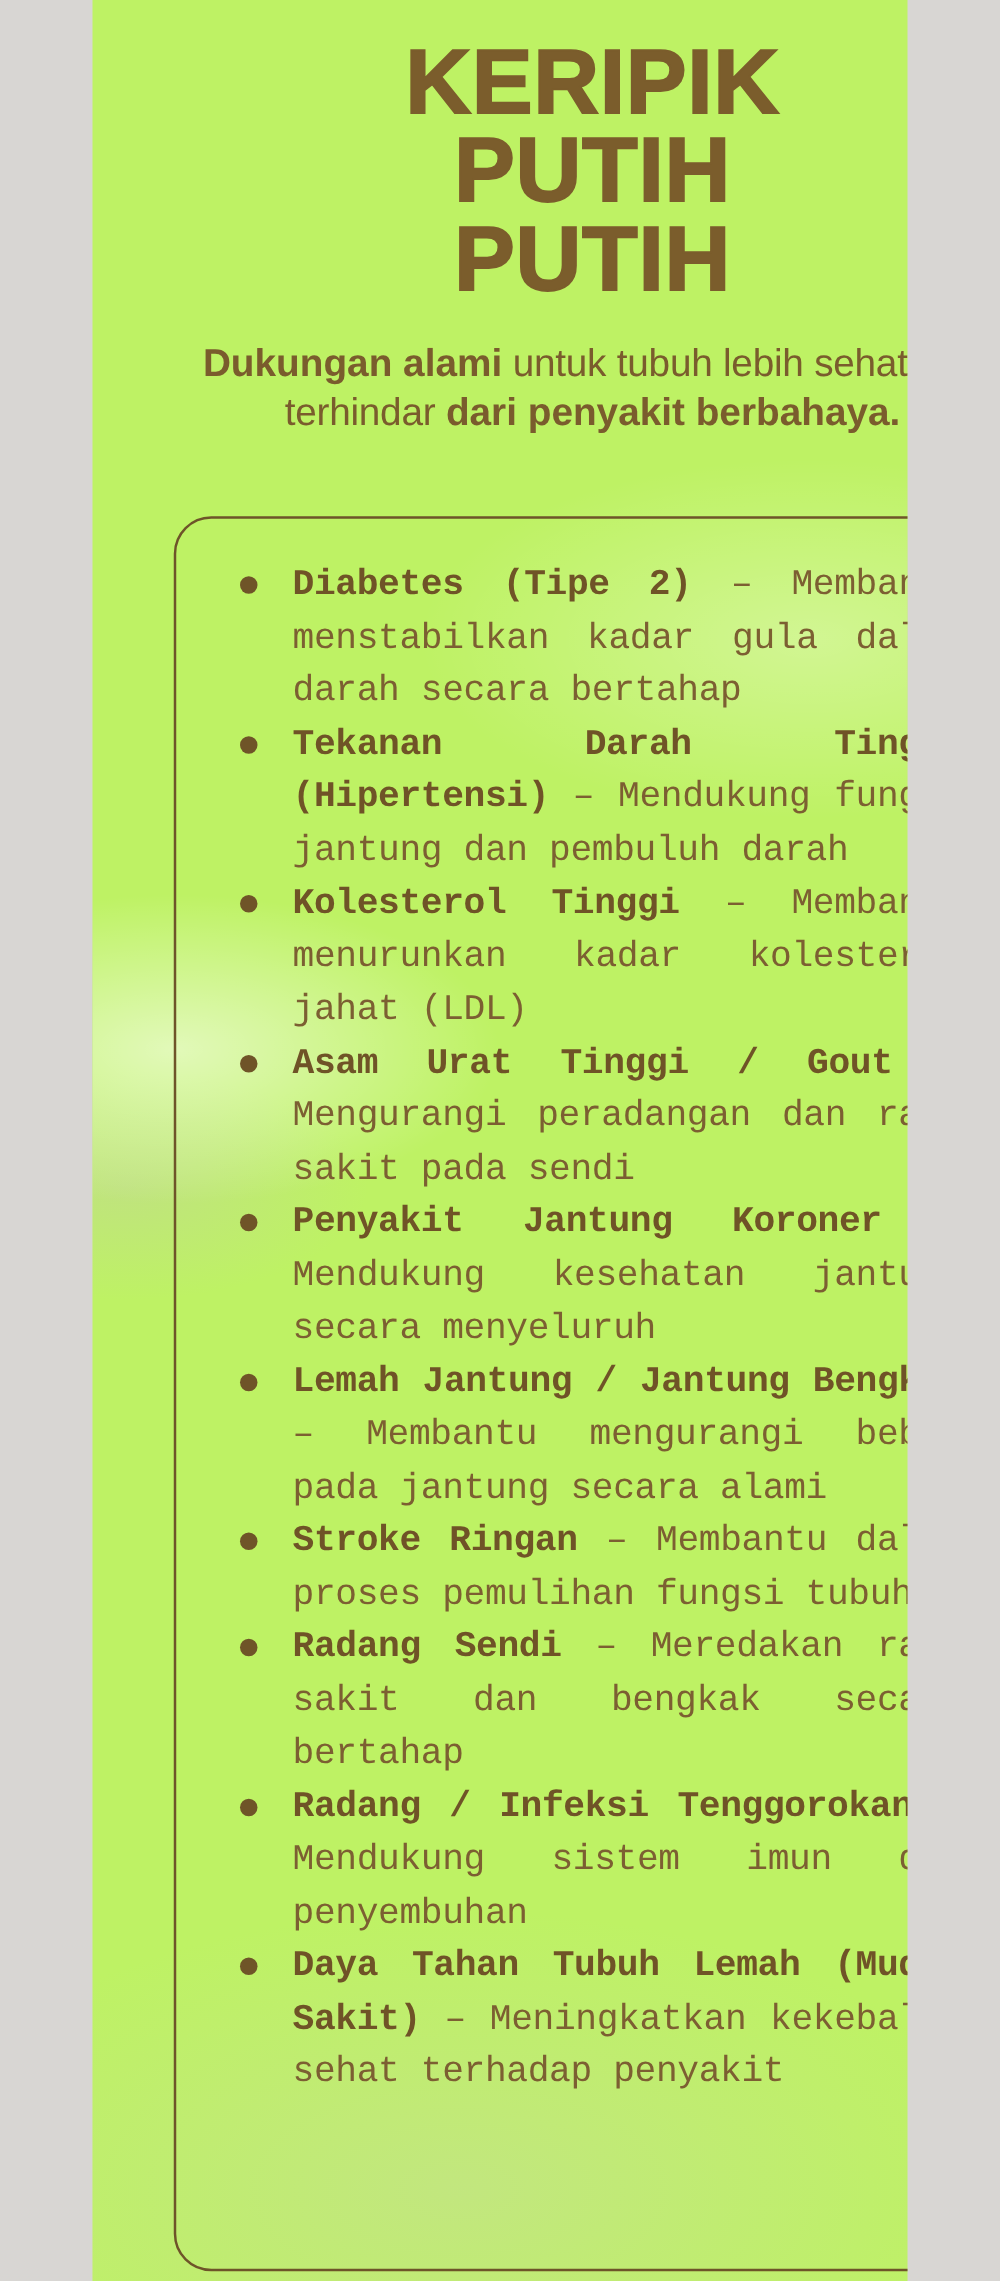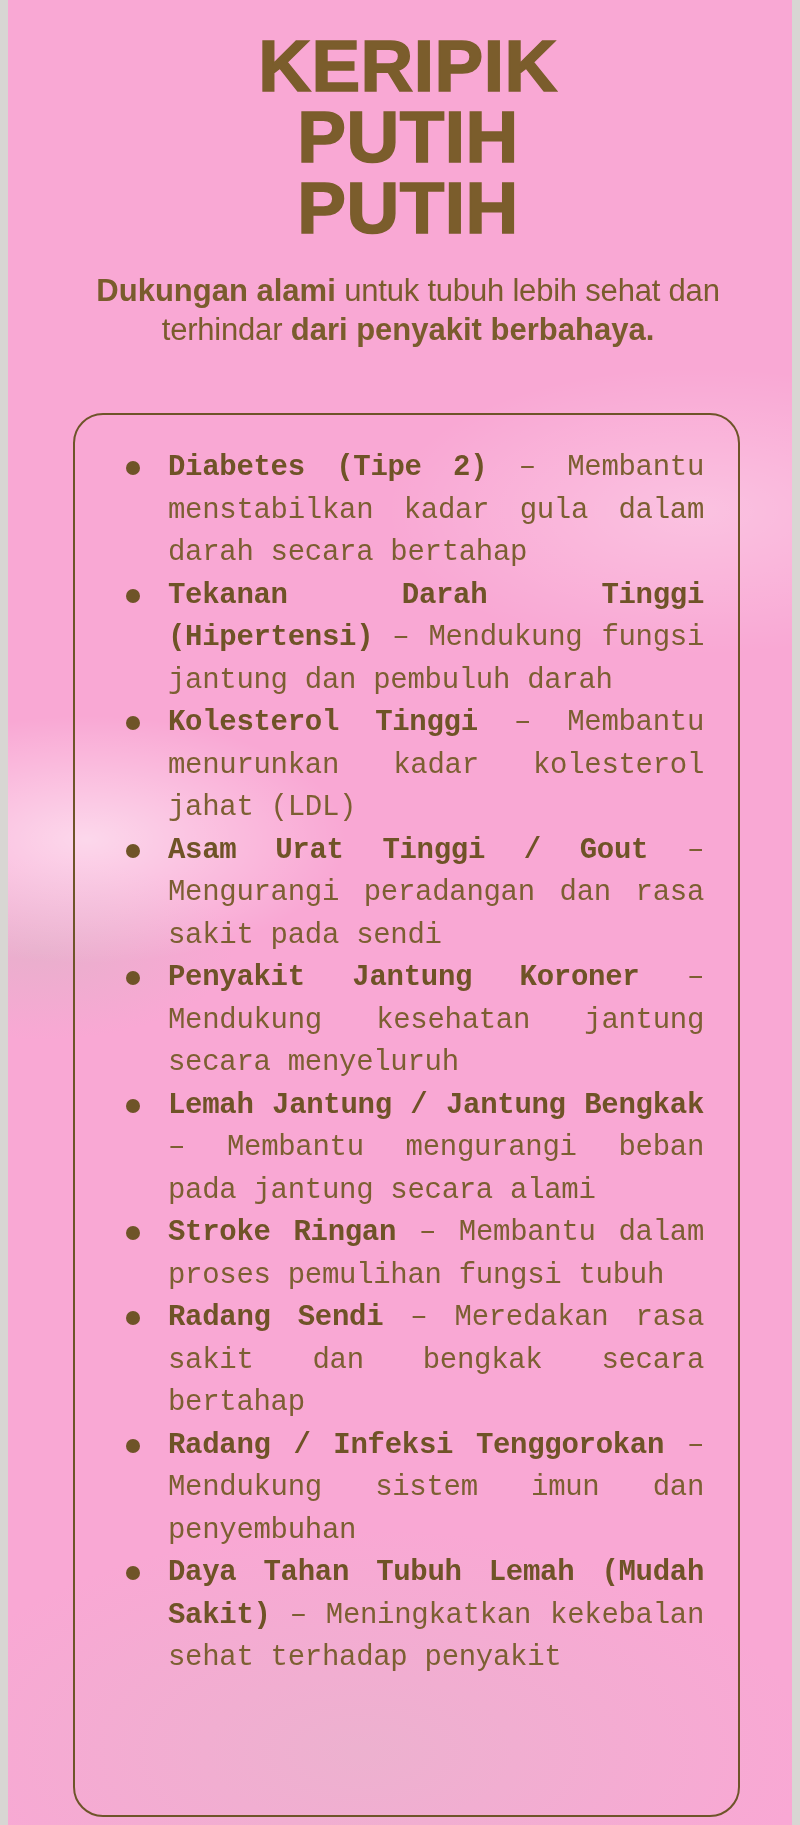--- a/index.html
+++ b/index.html
@@ -1,21 +1,21 @@
 <!DOCTYPE html>
 <html><head>
 <meta charset="utf-8">
 <style>
   html, body { margin: 0; padding: 0; background: #d8d6d3; }
   .poster {
     position: relative;
-    width: 784px;
+    width: 652px;
     height: 1825px;
     margin: 0 auto;
-    background: #f9a8d4;
+    background: #bef264;
     font-family: "Liberation Sans", sans-serif;
     overflow: hidden;
   }
   
   .poster::before {
     content: "";
     position: absolute;
     inset: 0;
     pointer-events: none;
     background:

